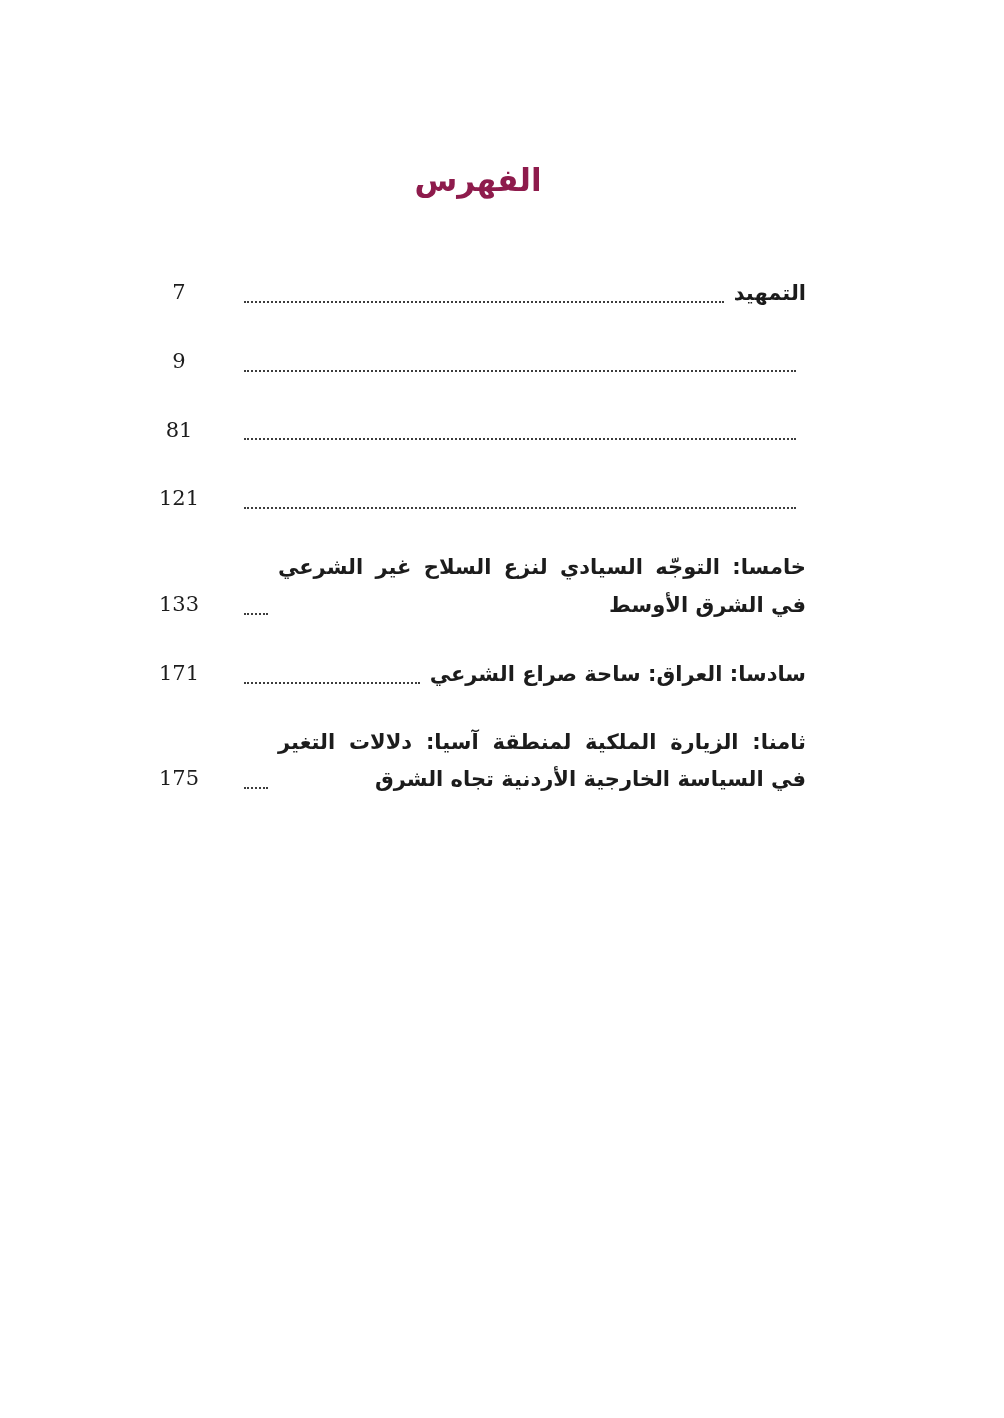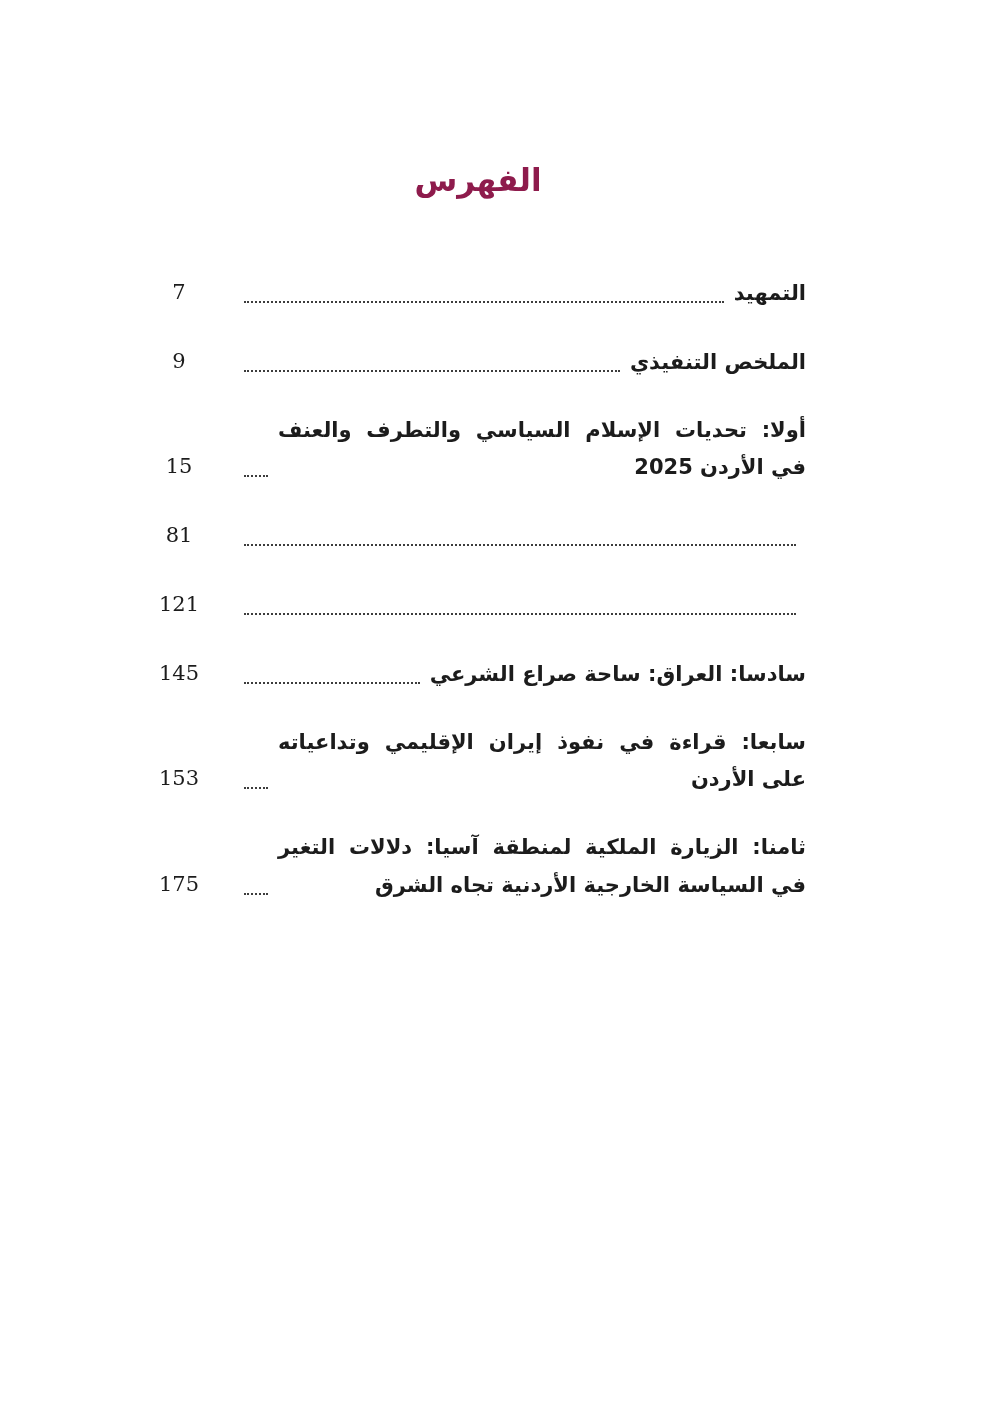--- a/index.html
+++ b/index.html
@@ -70,54 +70,48 @@
 
   <div class="toc" dir="rtl">
 
     <div class="toc-entry">
       <span class="label">التمهيد</span>
       <span class="leader"></span>
       <span class="pagenum">7</span>
     </div>
 
     <div class="toc-entry">
-      <span class="label">الملخص التنفيذي</span>
       <span class="leader"></span>
       <span class="pagenum">9</span>
     </div>
 
-    <div class="toc-entry">
-      <span class="label">أولا: تحديات الإسلام السياسي والتطرف والعنف في الأردن 2025</span>
-      <span class="leader"></span>
-      <span class="pagenum">15</span>
-    </div>
 
 
     <div class="toc-entry">
       <span class="leader"></span>
       <span class="pagenum">81</span>
     </div>
 
     <div class="toc-entry">
       <span class="leader"></span>
       <span class="pagenum">121</span>
     </div>
 
+    <div class="toc-entry">
+      <span class="label">خامسا: التوجّه السيادي لنزع السلاح غير الشرعي في الشرق الأوسط</span>
+      <span class="leader"></span>
+      <span class="pagenum">133</span>
+    </div>
 
     <div class="toc-entry">
       <span class="label">سادسا: العراق: ساحة صراع الشرعي</span>
       <span class="leader"></span>
-      <span class="pagenum">145</span>
+      <span class="pagenum">171</span>
     </div>
 
-    <div class="toc-entry">
-      <span class="label">سابعا: قراءة في نفوذ إيران الإقليمي وتداعياته على الأردن</span>
-      <span class="leader"></span>
-      <span class="pagenum">153</span>
-    </div>
 
     <div class="toc-entry">
       <span class="label">ثامنا: الزيارة الملكية لمنطقة آسيا: دلالات التغير في السياسة الخارجية الأردنية تجاه الشرق</span>
       <span class="leader"></span>
       <span class="pagenum">175</span>
     </div>
 
   </div>
 </div>
 

